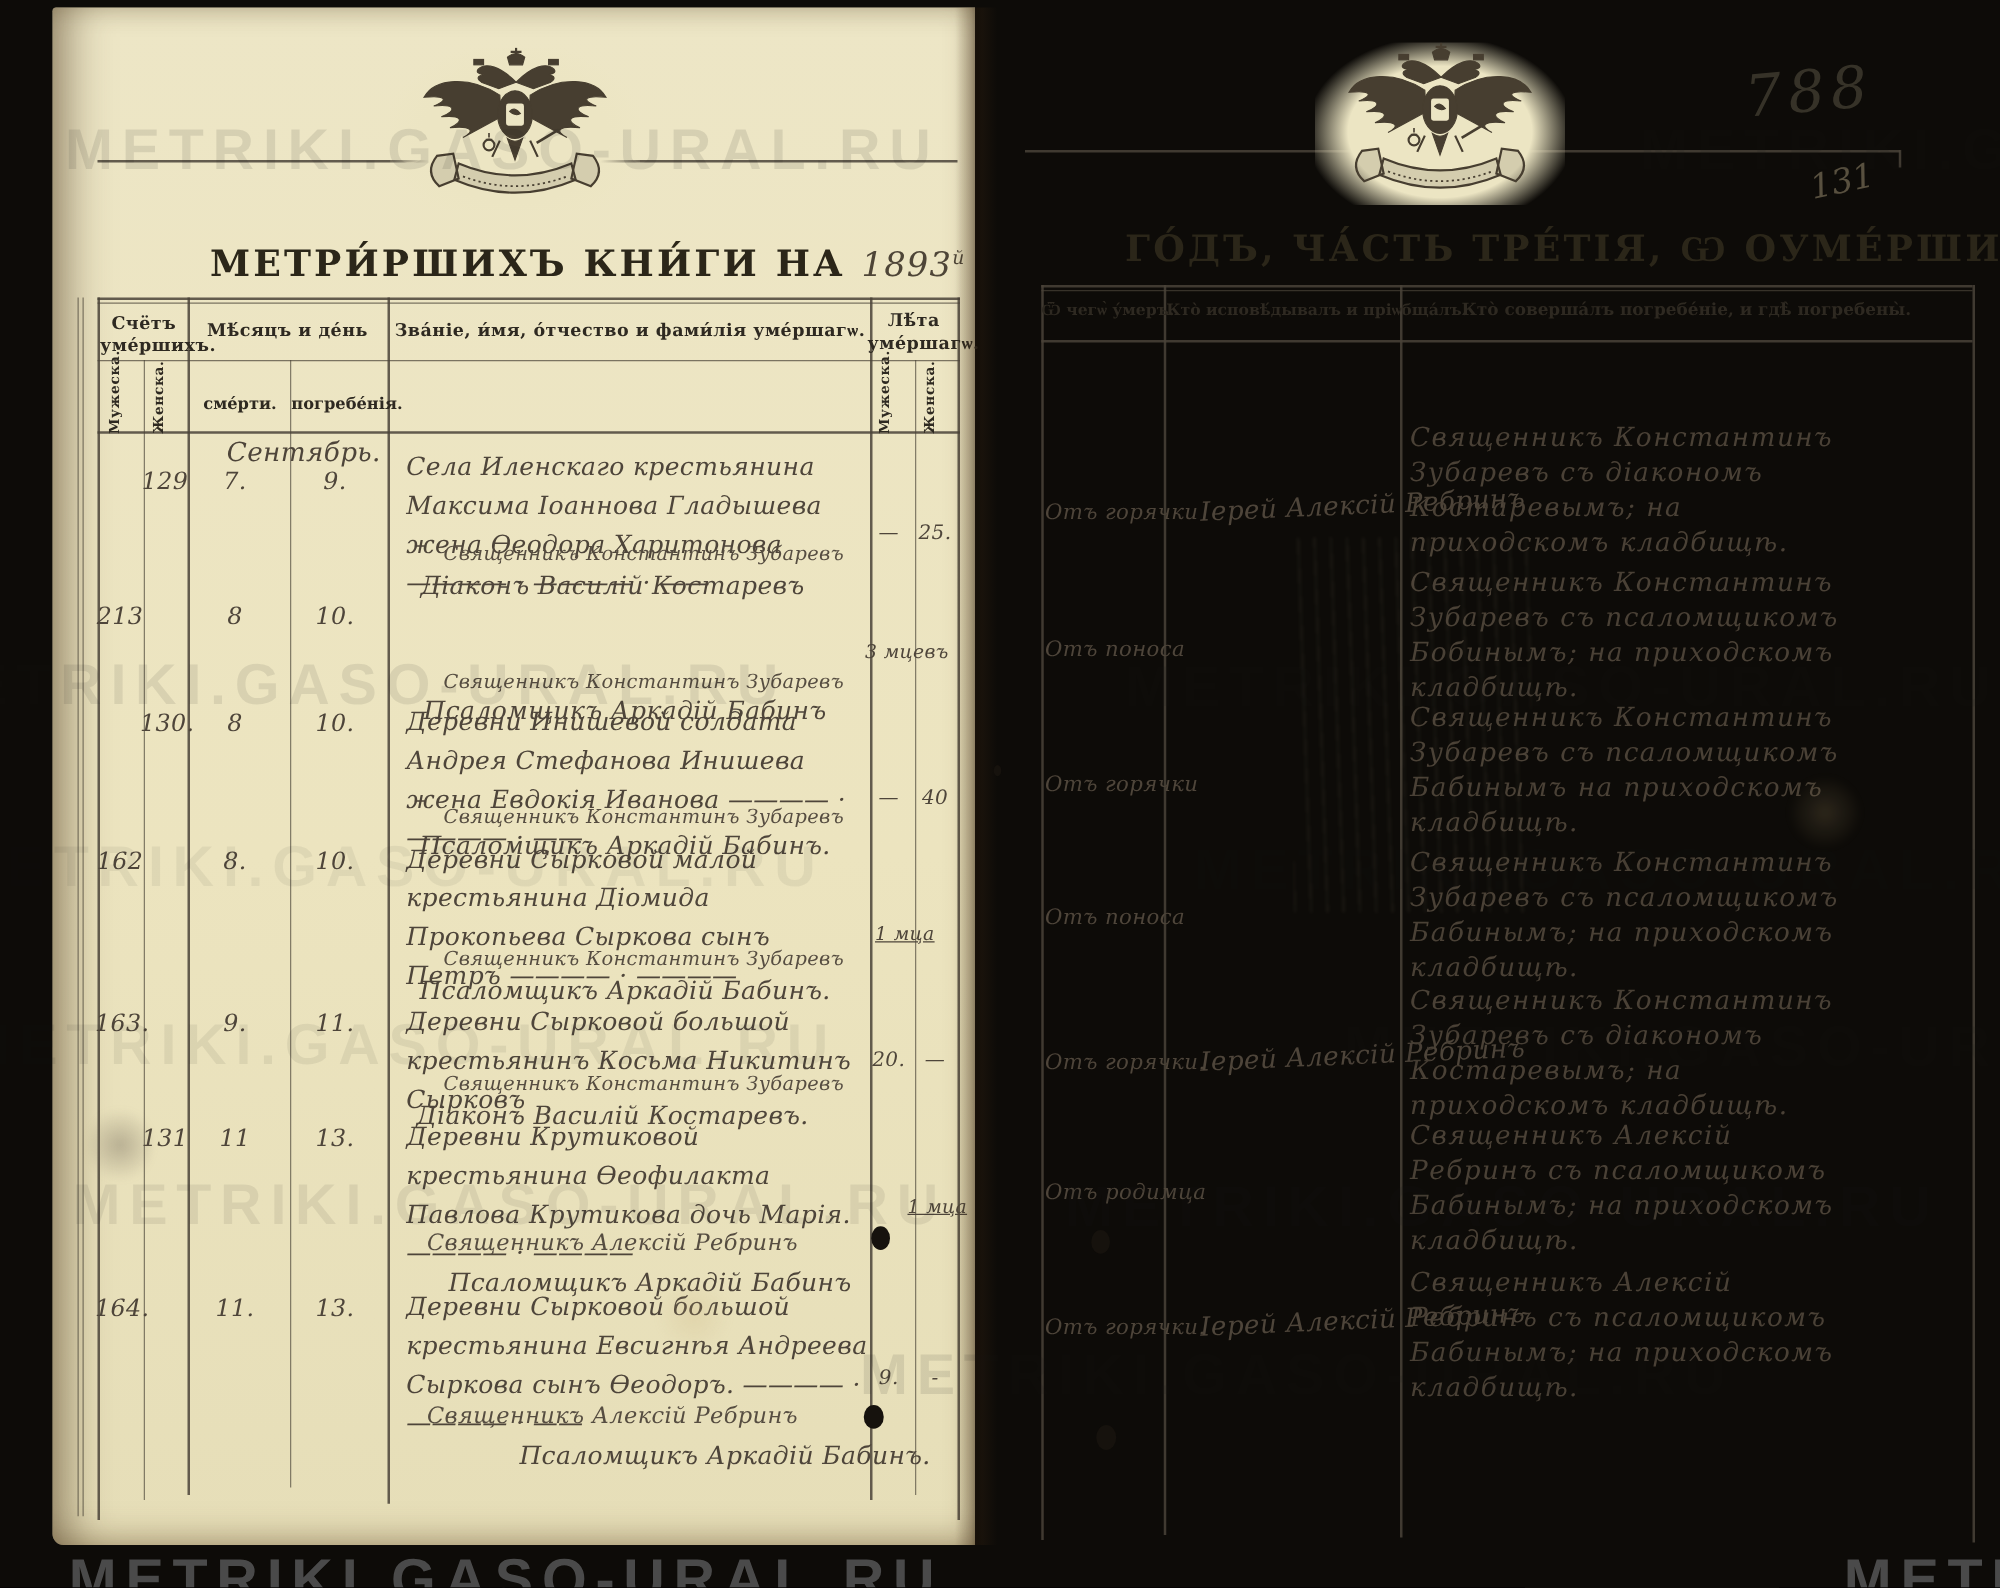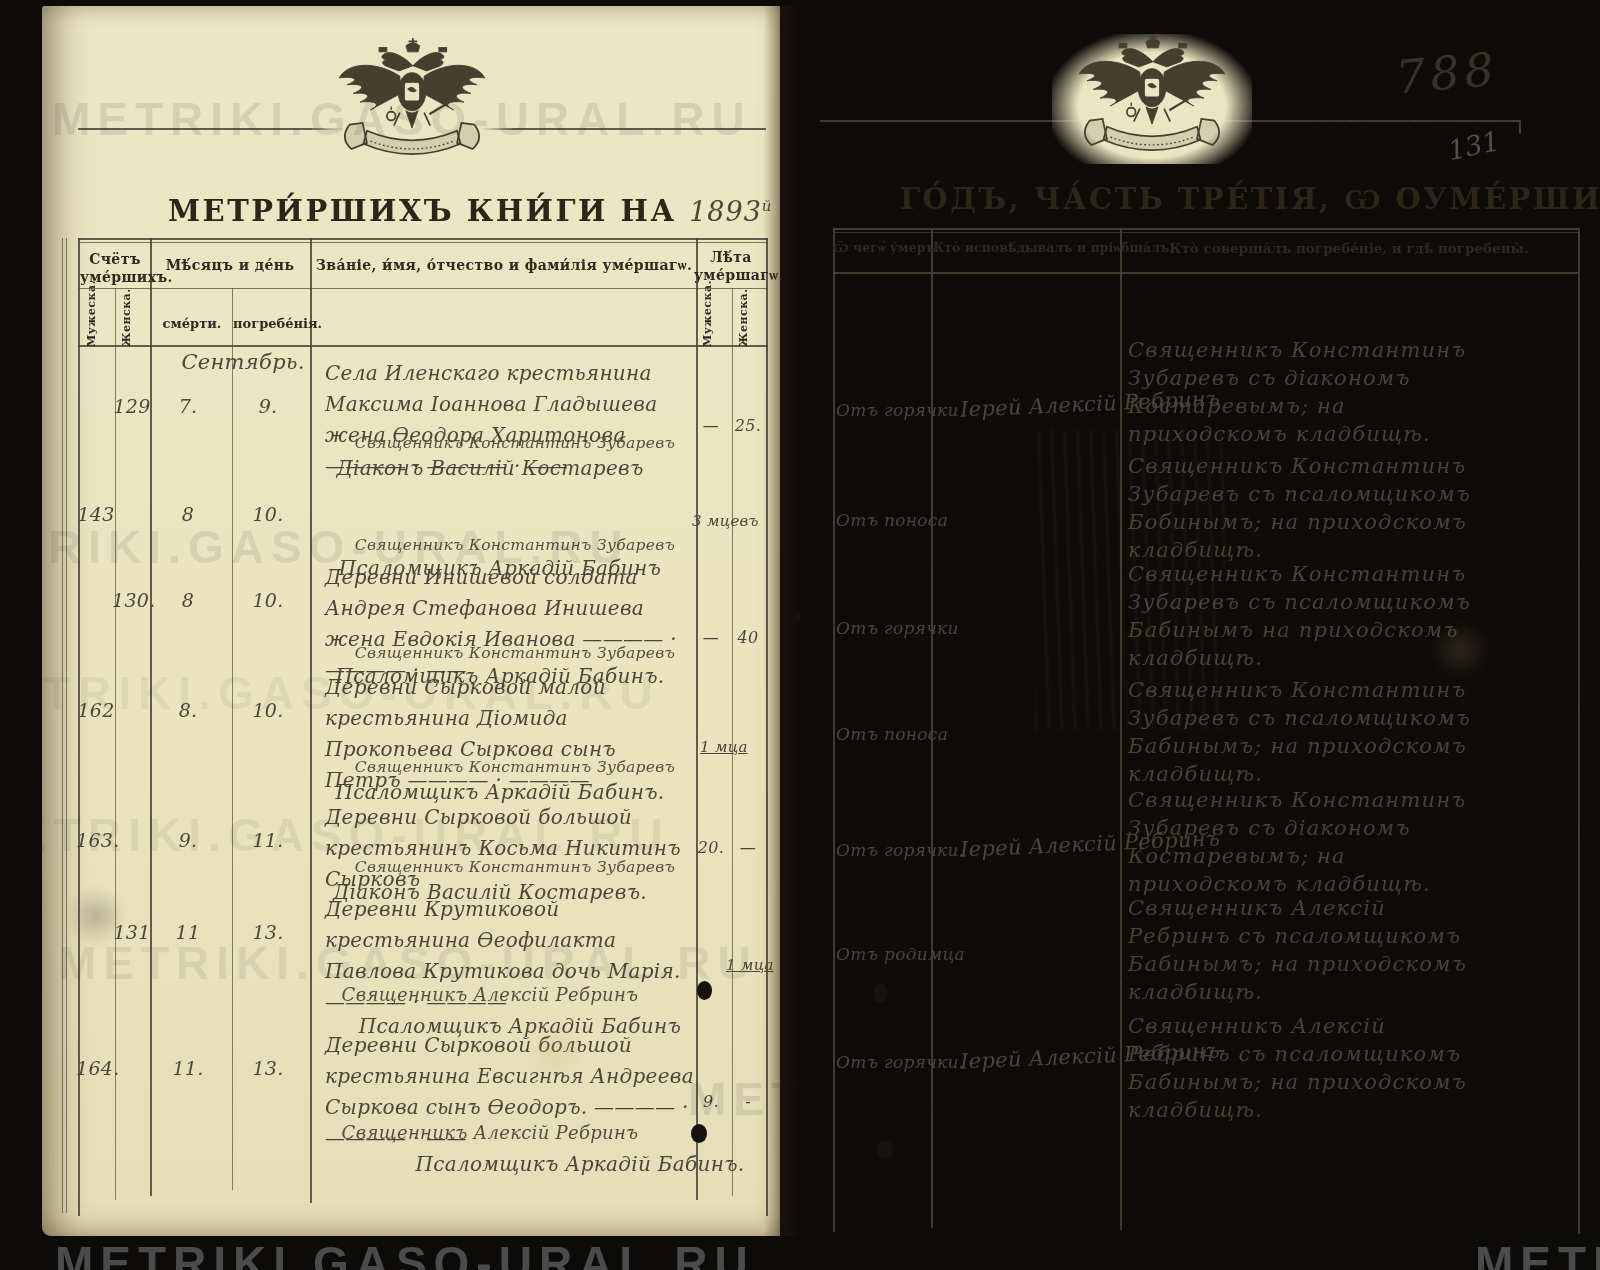--- a/index.html
+++ b/index.html
@@ -24,21 +24,21 @@
   .colhead{font-size:14px;font-weight:700;text-align:center;letter-spacing:.4px;line-height:1.3;}
   .subhead{font-size:13px;font-weight:600;text-align:center;white-space:nowrap;}
   .rot{writing-mode:vertical-rl;transform:rotate(180deg);font-size:11px;font-weight:600;
        letter-spacing:.5px;height:56px;text-align:center;}
   .hand{position:absolute;font-style:italic;color:#4e453a;white-space:nowrap;letter-spacing:.3px;}
   .desc{white-space:normal;width:372px;font-size:20px;line-height:31px;}
   .burial{white-space:normal;width:350px;font-size:21px;line-height:28px;letter-spacing:1.2px;color:#4a4136;}
   .sig{width:380px;text-align:center;}
   .sig-sm{font-size:15.5px;color:#564d41;}
   .sig-lg{font-size:20px;}
-  .num,.day{font-size:19px;width:40px;text-align:center;margin-top:21px;}
+  .num,.day{font-size:19px;width:40px;text-align:center;}
   .age{font-size:16px;width:34px;text-align:center;}
   .age-long{font-size:15px;width:72px;text-align:left;}
   .u{text-decoration:underline;}
   .month{font-size:21px;width:170px;text-align:center;}
   .cause{font-size:17px;width:96px;}
   .conf{font-size:21px;transform:rotate(-2.5deg);}
   .conf-c{font-size:17.5px;width:200px;text-align:center;white-space:normal;line-height:26px;}
   .wm{position:absolute;font-family:"Liberation Sans",sans-serif;font-weight:700;font-size:46px;
       letter-spacing:7px;color:#1a1a1a;white-space:nowrap;z-index:7;}
   .wm-dark{color:#4f4f4f;opacity:.95;}
@@ -133,21 +133,21 @@
 
   <div class="hand num" style="left:112px;top:374px">129</div>
   <div class="hand day" style="left:168px;top:374px">7.</div>
   <div class="hand day" style="left:248px;top:374px">9.</div>
   <div class="hand desc" style="left:325px;top:358px">Села Иленскаго крестьянина Максима Іоаннова Гладышева жена Ѳеодора Харитонова ———— · ———— · ——</div>
   <div class="hand age" style="left:694px;top:416px">—</div>
   <div class="hand age" style="left:731px;top:416px">25.</div>
   <div class="hand sig sig-sm" style="left:325px;top:434px">Священникъ Константинъ Зубаревъ</div>
   <div class="hand sig sig-lg" style="left:300px;top:456px">Діаконъ Василій Костаревъ</div>
 
-  <div class="hand num" style="left:76px;top:482px">143</div>
+  <div class="hand num" style="left:76px;top:482px">213</div>
   <div class="hand day" style="left:168px;top:482px">8</div>
   <div class="hand day" style="left:248px;top:482px">10.</div>
   <div class="hand age-long hand" style="left:692px;top:512px;position:absolute;font-style:italic">3 мцевъ</div>
   <div class="hand sig sig-sm" style="left:325px;top:536px">Священникъ Константинъ Зубаревъ</div>
   <div class="hand sig sig-lg" style="left:310px;top:556px">Псаломщикъ Аркадій Бабинъ</div>
 
   <div class="hand num" style="left:112px;top:568px">130.</div>
   <div class="hand day" style="left:168px;top:568px">8</div>
   <div class="hand day" style="left:248px;top:568px">10.</div>
   <div class="hand desc" style="left:325px;top:562px">Деревни Инишевой солдата Андрея Стефанова Инишева жена Евдокія Иванова ———— · ———— · ——</div>

